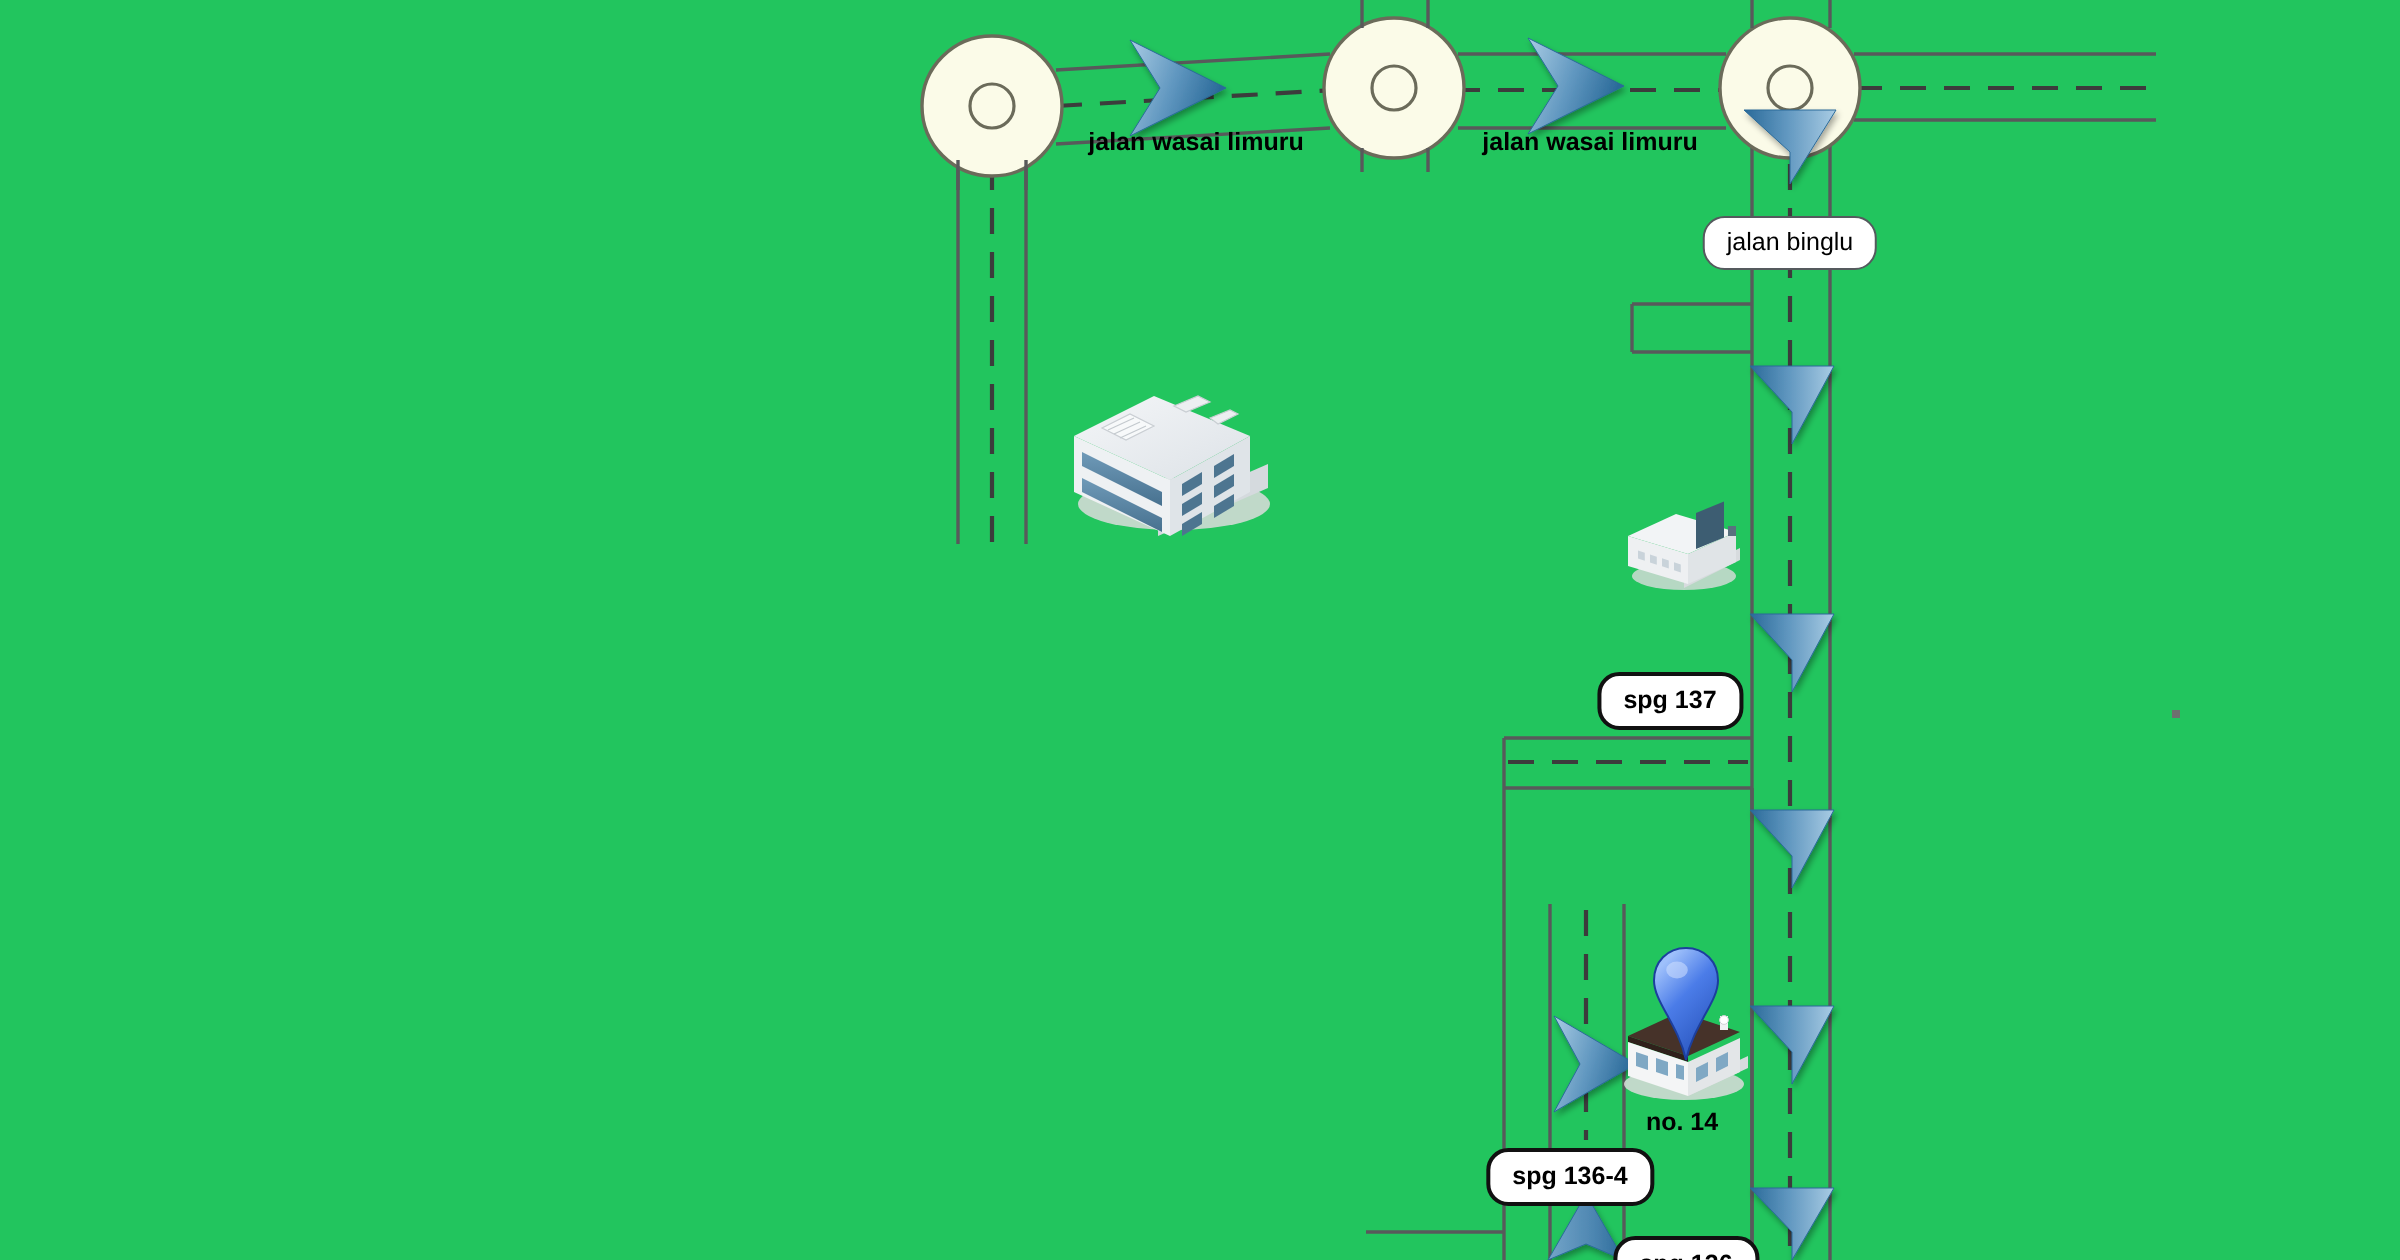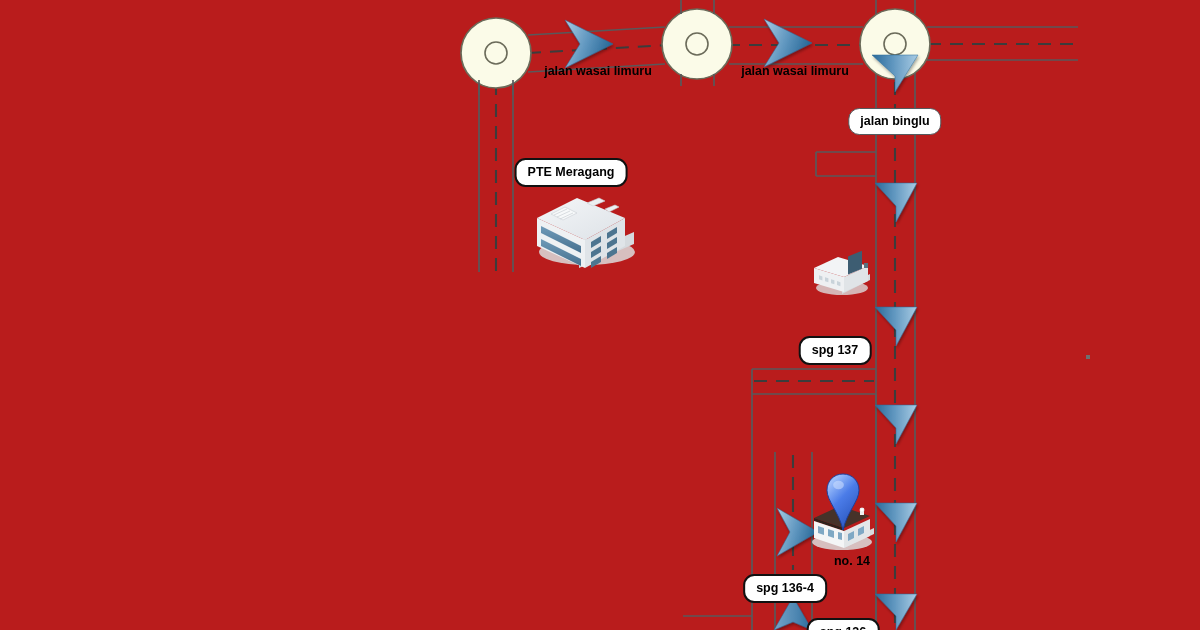--- a/index.html
+++ b/index.html
@@ -10,21 +10,21 @@
   body {
     width: 1200px;
     height: 630px;
     overflow: hidden;
     font-family: "Liberation Sans", sans-serif;
   }
   #map-canvas {
     position: relative;
     width: 1200px;
     height: 630px;
-    background: #b91c1c;
+    background: #22c55e;
   }
   #map-svg {
     position: absolute;
     top: 0;
     left: 0;
     width: 1200px;
     height: 630px;
   }
   .road-label {
     position: absolute;
@@ -42,21 +42,20 @@
     border-radius: 11px;
     font-family: "Liberation Sans", sans-serif;
     font-size: 12.5px;
     color: #000000;
     text-align: center;
     line-height: 1.22;
     padding: 5px 11px;
     white-space: nowrap;
     transform: translateX(-50%);
     box-sizing: border-box;
-    font-weight: bold;
   }
   .callout.bold { font-weight: bold; }
   .callout.soft {
     border-color: #555a5e;
     border-width: 1.6px;
   }
   .callout.multiline { white-space: normal; width: 132px; }
   .poi-label {
     position: absolute;
     font-family: "Liberation Sans", sans-serif;
@@ -296,24 +295,23 @@
 
     <rect x="1086" y="355" width="4" height="4" fill="#6f6f6f"></rect>
   </svg>
 
   <div class="road-label" style="left:598px; top:64px;">jalan wasai limuru</div>
 
   <div class="road-label" style="left:795px; top:64px;">jalan wasai limuru</div>
 
   <div class="callout soft" style="left:895px; top:108px;">jalan binglu</div>
 
-  <div class="callout bold" style="left:571px; top:158px;">PTE Meragang</div>
 
 
   <div class="callout bold" style="left:835px; top:336px;">spg 137</div>
 
   <div class="callout bold" style="left:785px; top:574px;">spg 136-4</div>
 
   <div class="callout bold" style="left:843px; top:618px;">spg 136</div>
 
-  <div class="poi-label" style="left:841px; top:554px;padding-left:22px;">no. 14</div>
+  <div class="poi-label" style="left:841px; top:554px;">no. 14</div>
 
 </div>
 
 </body></html>

